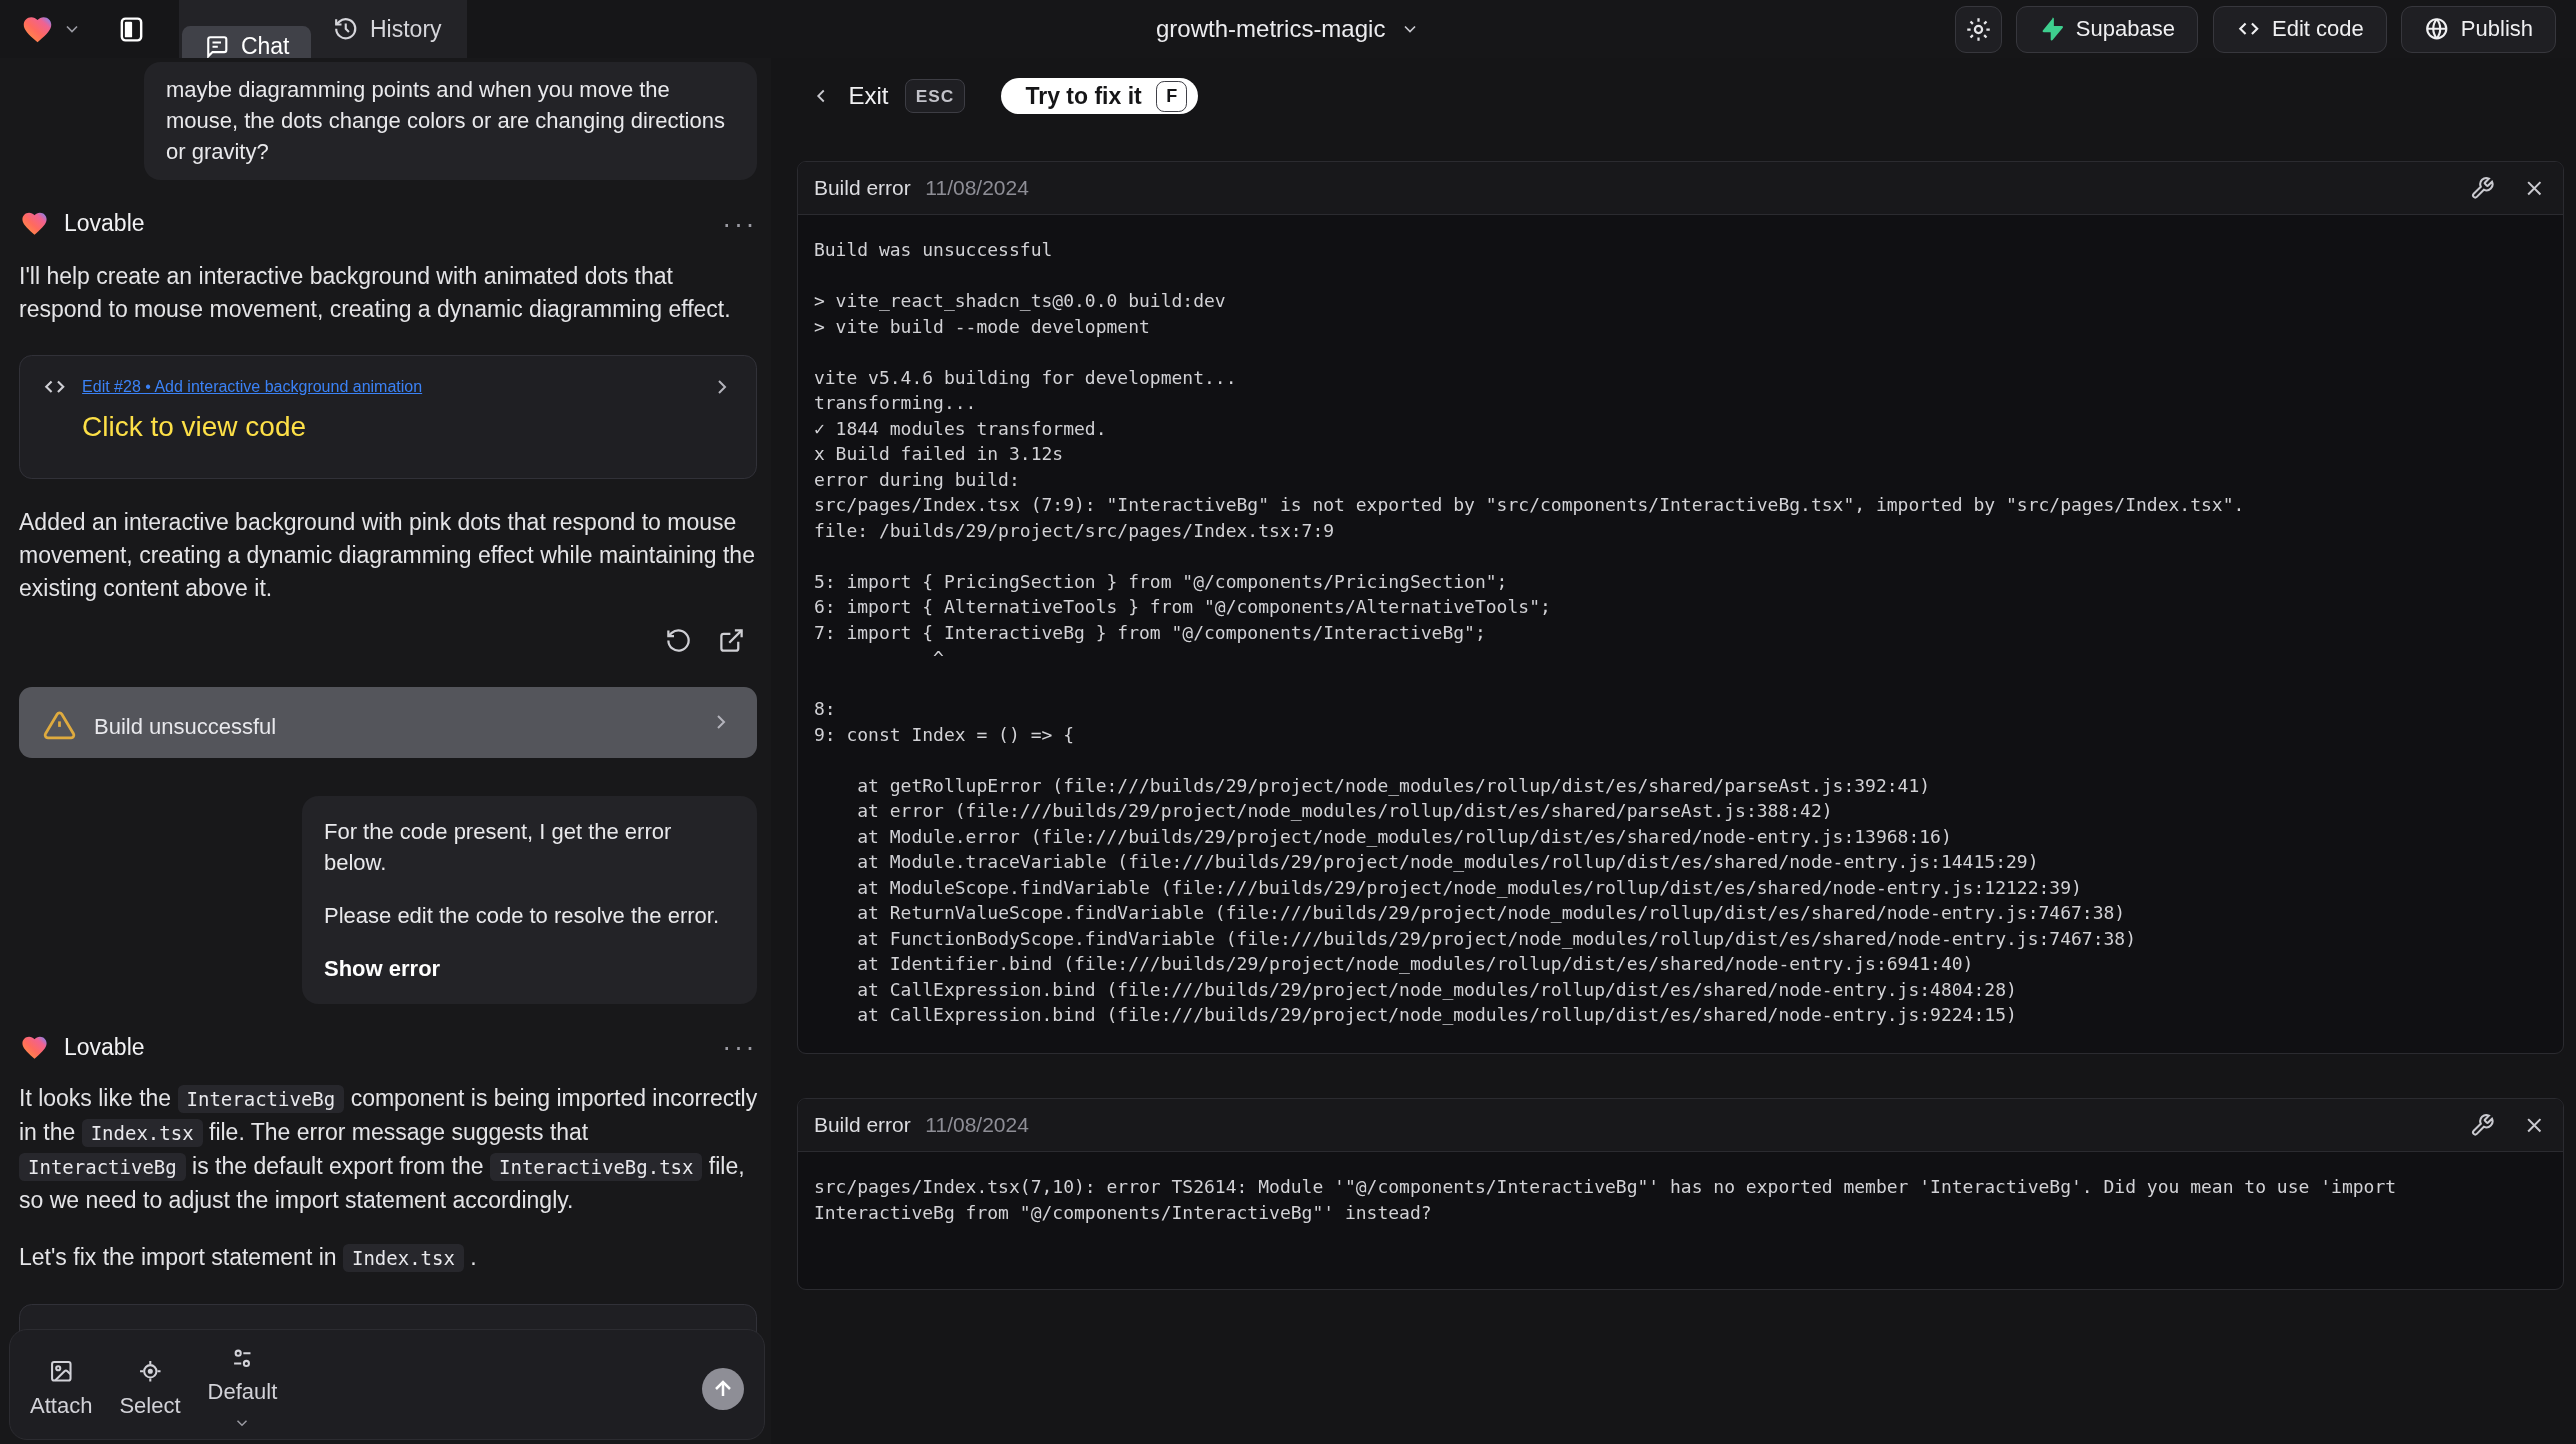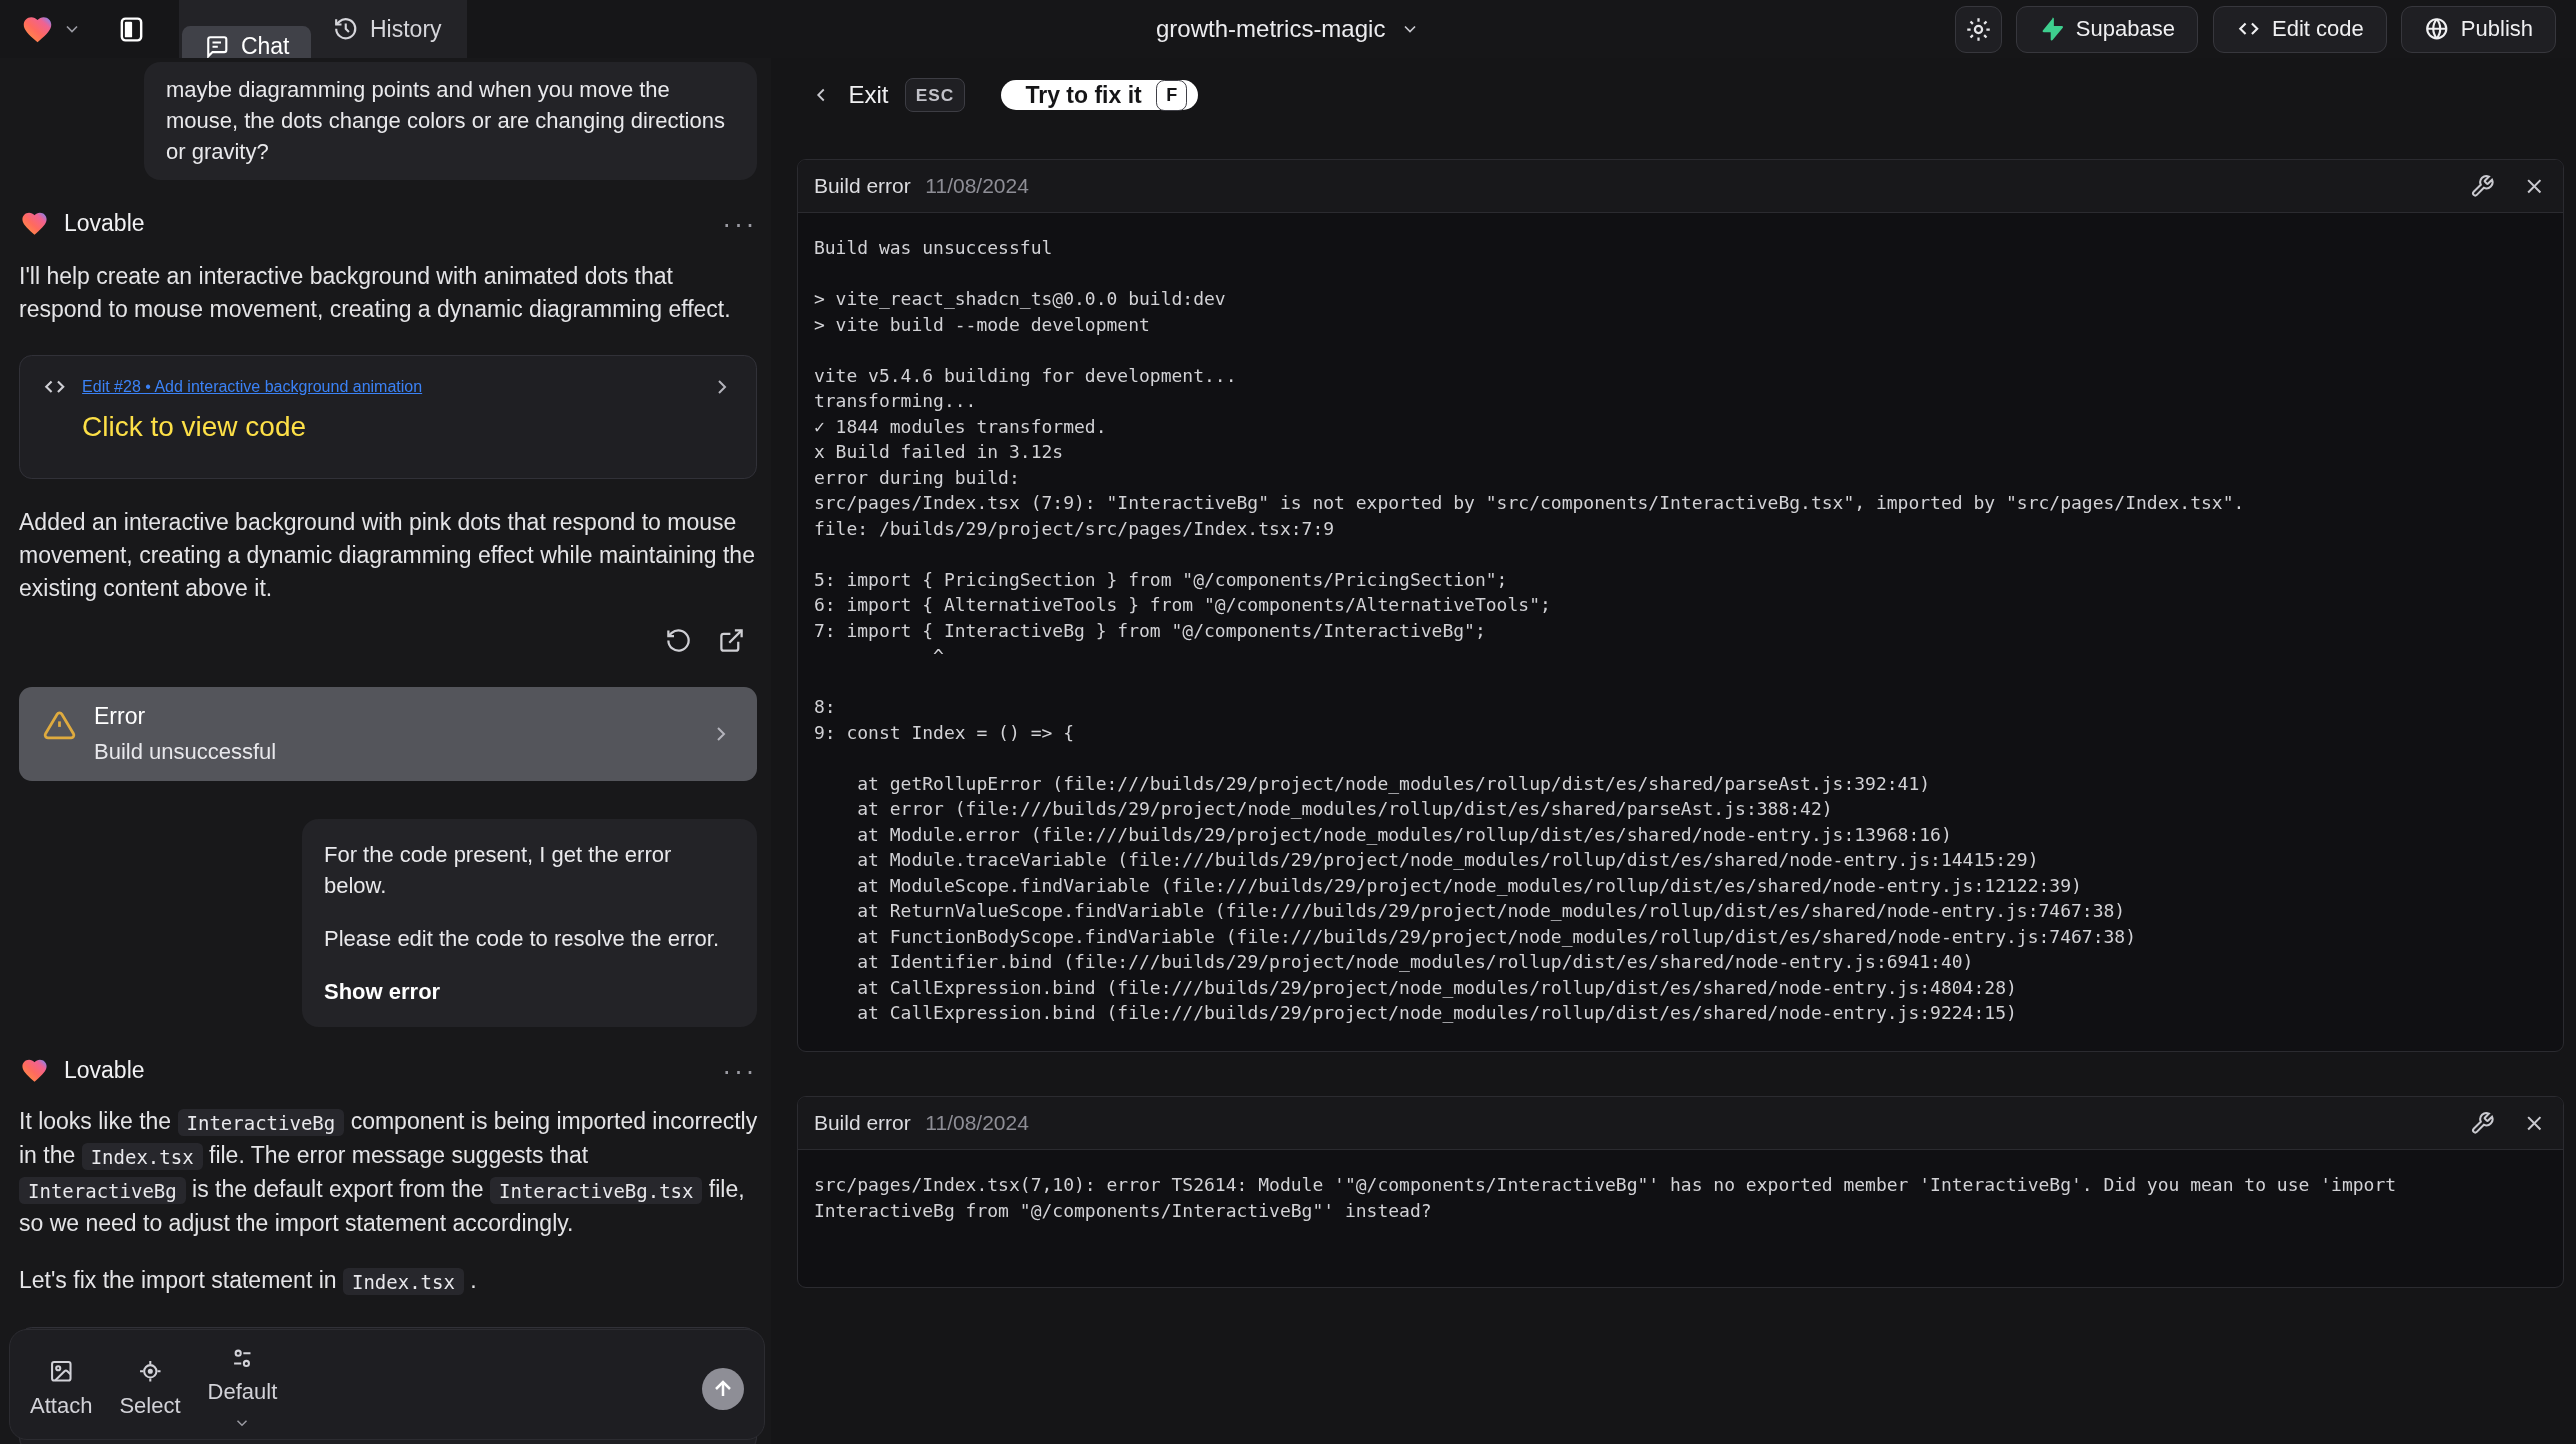--- a/index.html
+++ b/index.html
@@ -61,21 +61,21 @@
   .comp-btn svg { width:24.6px; height:24.6px; }
   .send-btn { margin-left:auto; width:42px; height:42px; border-radius:50%; background:#8e8e96; border:none; display:flex; align-items:center; justify-content:center; color:#ffffff; cursor:pointer; }
   .send-btn svg { width:24px; height:24px; }
 
   
   .error-panel { position:absolute; top:58px; left:771px; right:0; bottom:0; background:#151517; }
   .ep-header { display:flex; align-items:center; margin:20px 0 0 39px; gap:16.4px; }
   .exit-btn { display:flex; align-items:center; gap:16.4px; background:none; border:none; color:#f0f0f2; font-size:24px; cursor:pointer; font-family:inherit; }
   .exit-btn svg { width:22px; height:22px; color:#c9c9cf; }
   .key-badge { font-size:17.3px; font-weight:bold; letter-spacing:0.9px; color:#c2c2c9; background:#1f1f23; border:0.9px solid #3d3d44; border-radius:8px; padding:5.5px 10px; }
-  .fix-btn { margin-left:20px; display:flex; align-items:center; gap:14.6px; background:#ffffff; color:#151517; border:none; border-radius:911px; height:30px; padding:0 11px 0 24px; font-size:23px; font-weight:600; cursor:pointer; font-family:inherit; }
+  .fix-btn { margin-left:20px; display:flex; align-items:center; gap:14.6px; background:#ffffff; color:#151517; border:none; border-radius:911px; height:36px; padding:0 11px 0 24px; font-size:23px; font-weight:600; cursor:pointer; font-family:inherit; }
   .fkey { width:31px; height:31px; border:1.8px solid #3f3f46; border-radius:8.2px; display:flex; align-items:center; justify-content:center; font-size:18px; font-weight:bold; }
   .build-card { margin:47px 12.8px 0 25.5px; width:1767px; background:#101013; border:0.9px solid #2b2b30; border-radius:9px; overflow:hidden; }
   .bc-head { height:53px; display:flex; align-items:center; padding:0 16.4px; background:#18181b; border-bottom:0.9px solid #2b2b30; }
   .bc-title { font-size:21px; color:#dcdce0; }
   .bc-date { font-size:21px; color:#8e8e96; margin-left:14.6px; }
   .bc-icons { margin-left:auto; display:flex; align-items:center; gap:27px; color:#c9c9cf; }
   .bc-icons svg { width:24.6px; height:24.6px; cursor:pointer; }
   .bc-log { padding:22px 16.4px 25.5px; font-family:"DejaVu Sans Mono", monospace; font-size:18px; line-height:25.5px; color:#d2d2d6; white-space:pre-wrap; word-break:break-word; }
   .build-card.second { margin-top:44px; }
   .build-card.second .bc-log { min-height:137px; }
@@ -206,21 +206,20 @@
           </svg>
       </div>
 
       <div class="error-card">
         <svg class="warn" viewBox="0 0 24 24" fill="none" stroke="currentColor" stroke-width="2">
             <path d="M10.29 3.86 1.82 18a2 2 0 0 0 1.71 3h16.94a2 2 0 0 0 1.71-3L13.71 3.86a2 2 0 0 0-3.42 0z"></path>
             <path d="M12 9v4"></path>
             <path d="M12 17h.01"></path>
           </svg>
         <div class="texts">
-          <div class="err-title">Error</div>
           <div class="err-sub">Build unsuccessful</div>
         </div>
         <svg class="chev-right" viewBox="0 0 24 24" fill="none" stroke="currentColor" stroke-width="2">
             <path d="m9 6 6 6-6 6"></path>
           </svg>
       </div>
 
       <div class="bubble u2">
         <p>For the code present, I get the error below.</p>
         <p>Please edit the code to resolve the error.</p>

